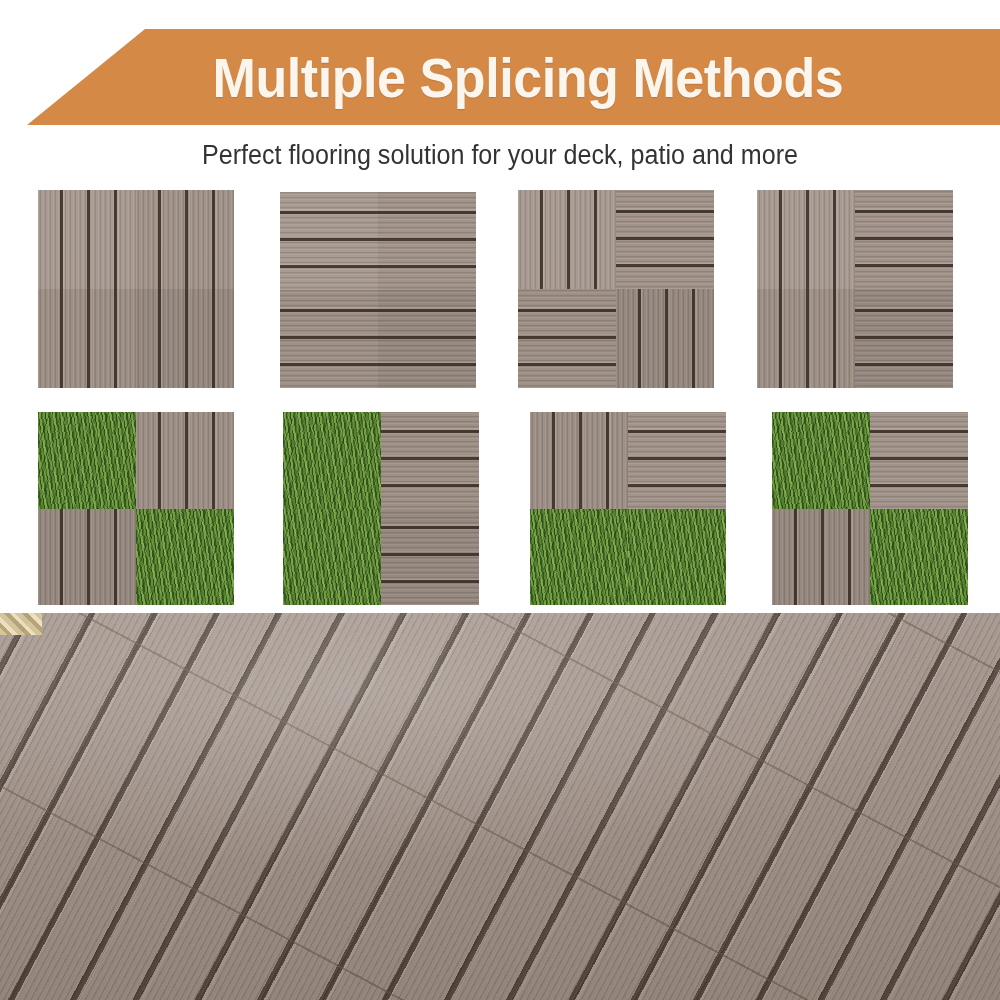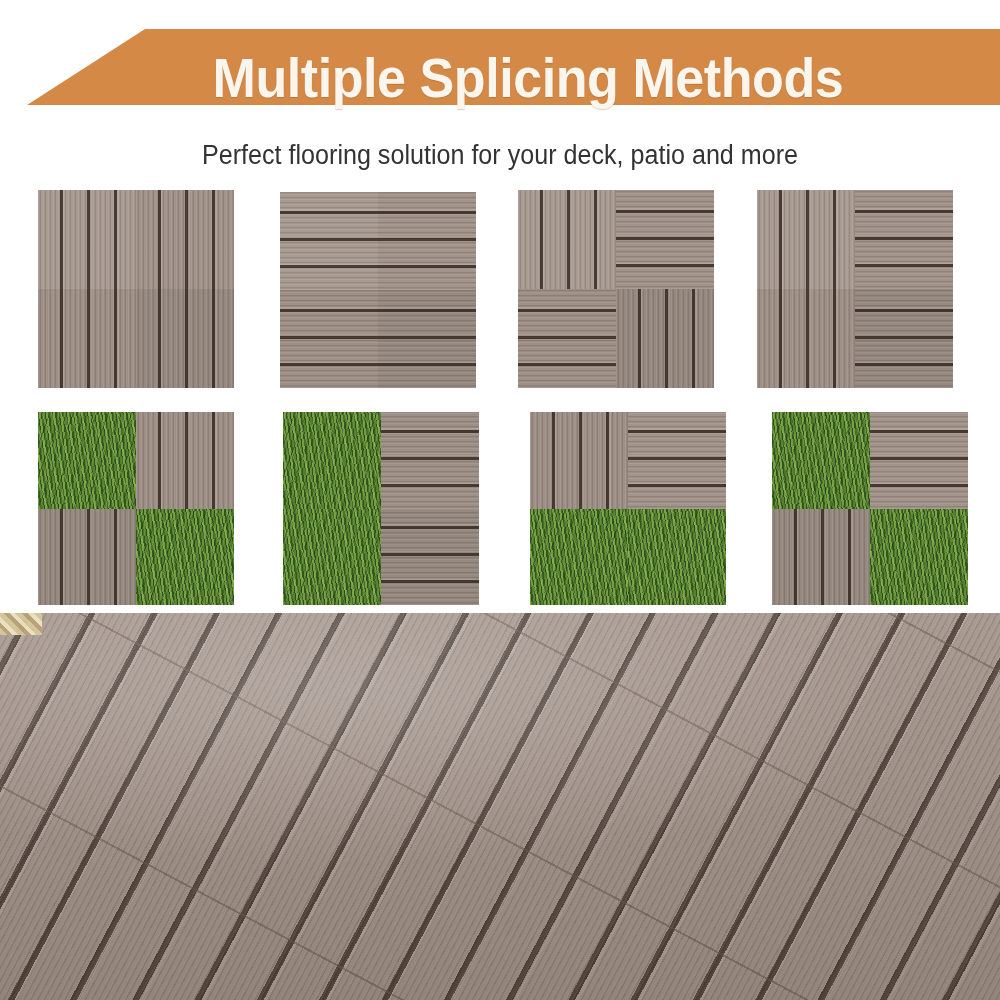--- a/index.html
+++ b/index.html
@@ -5,21 +5,21 @@
   * { margin:0; padding:0; box-sizing:border-box; }
   html,body { width:1000px; height:1000px; overflow:hidden; }
   body {
     background:#ffffff;
     font-family:"Liberation Sans", sans-serif;
     position:relative;
   }
 
   
   #banner-wrap {
-    position:absolute; left:0; top:29px; width:1000px; height:76px;
+    position:absolute; left:0; top:29px; width:1000px; height:96px;
   }
   #banner-shape {
     position:absolute; inset:0;
     background:#d58947;
     clip-path: polygon(145px 0, 1000px 0, 1000px 100%, 27px 100%);
   }
   #banner-title {
     position:absolute; left:0; top:0; width:1000px; height:96px;
     display:flex; align-items:center; justify-content:center;
     color:#faf6ee;

